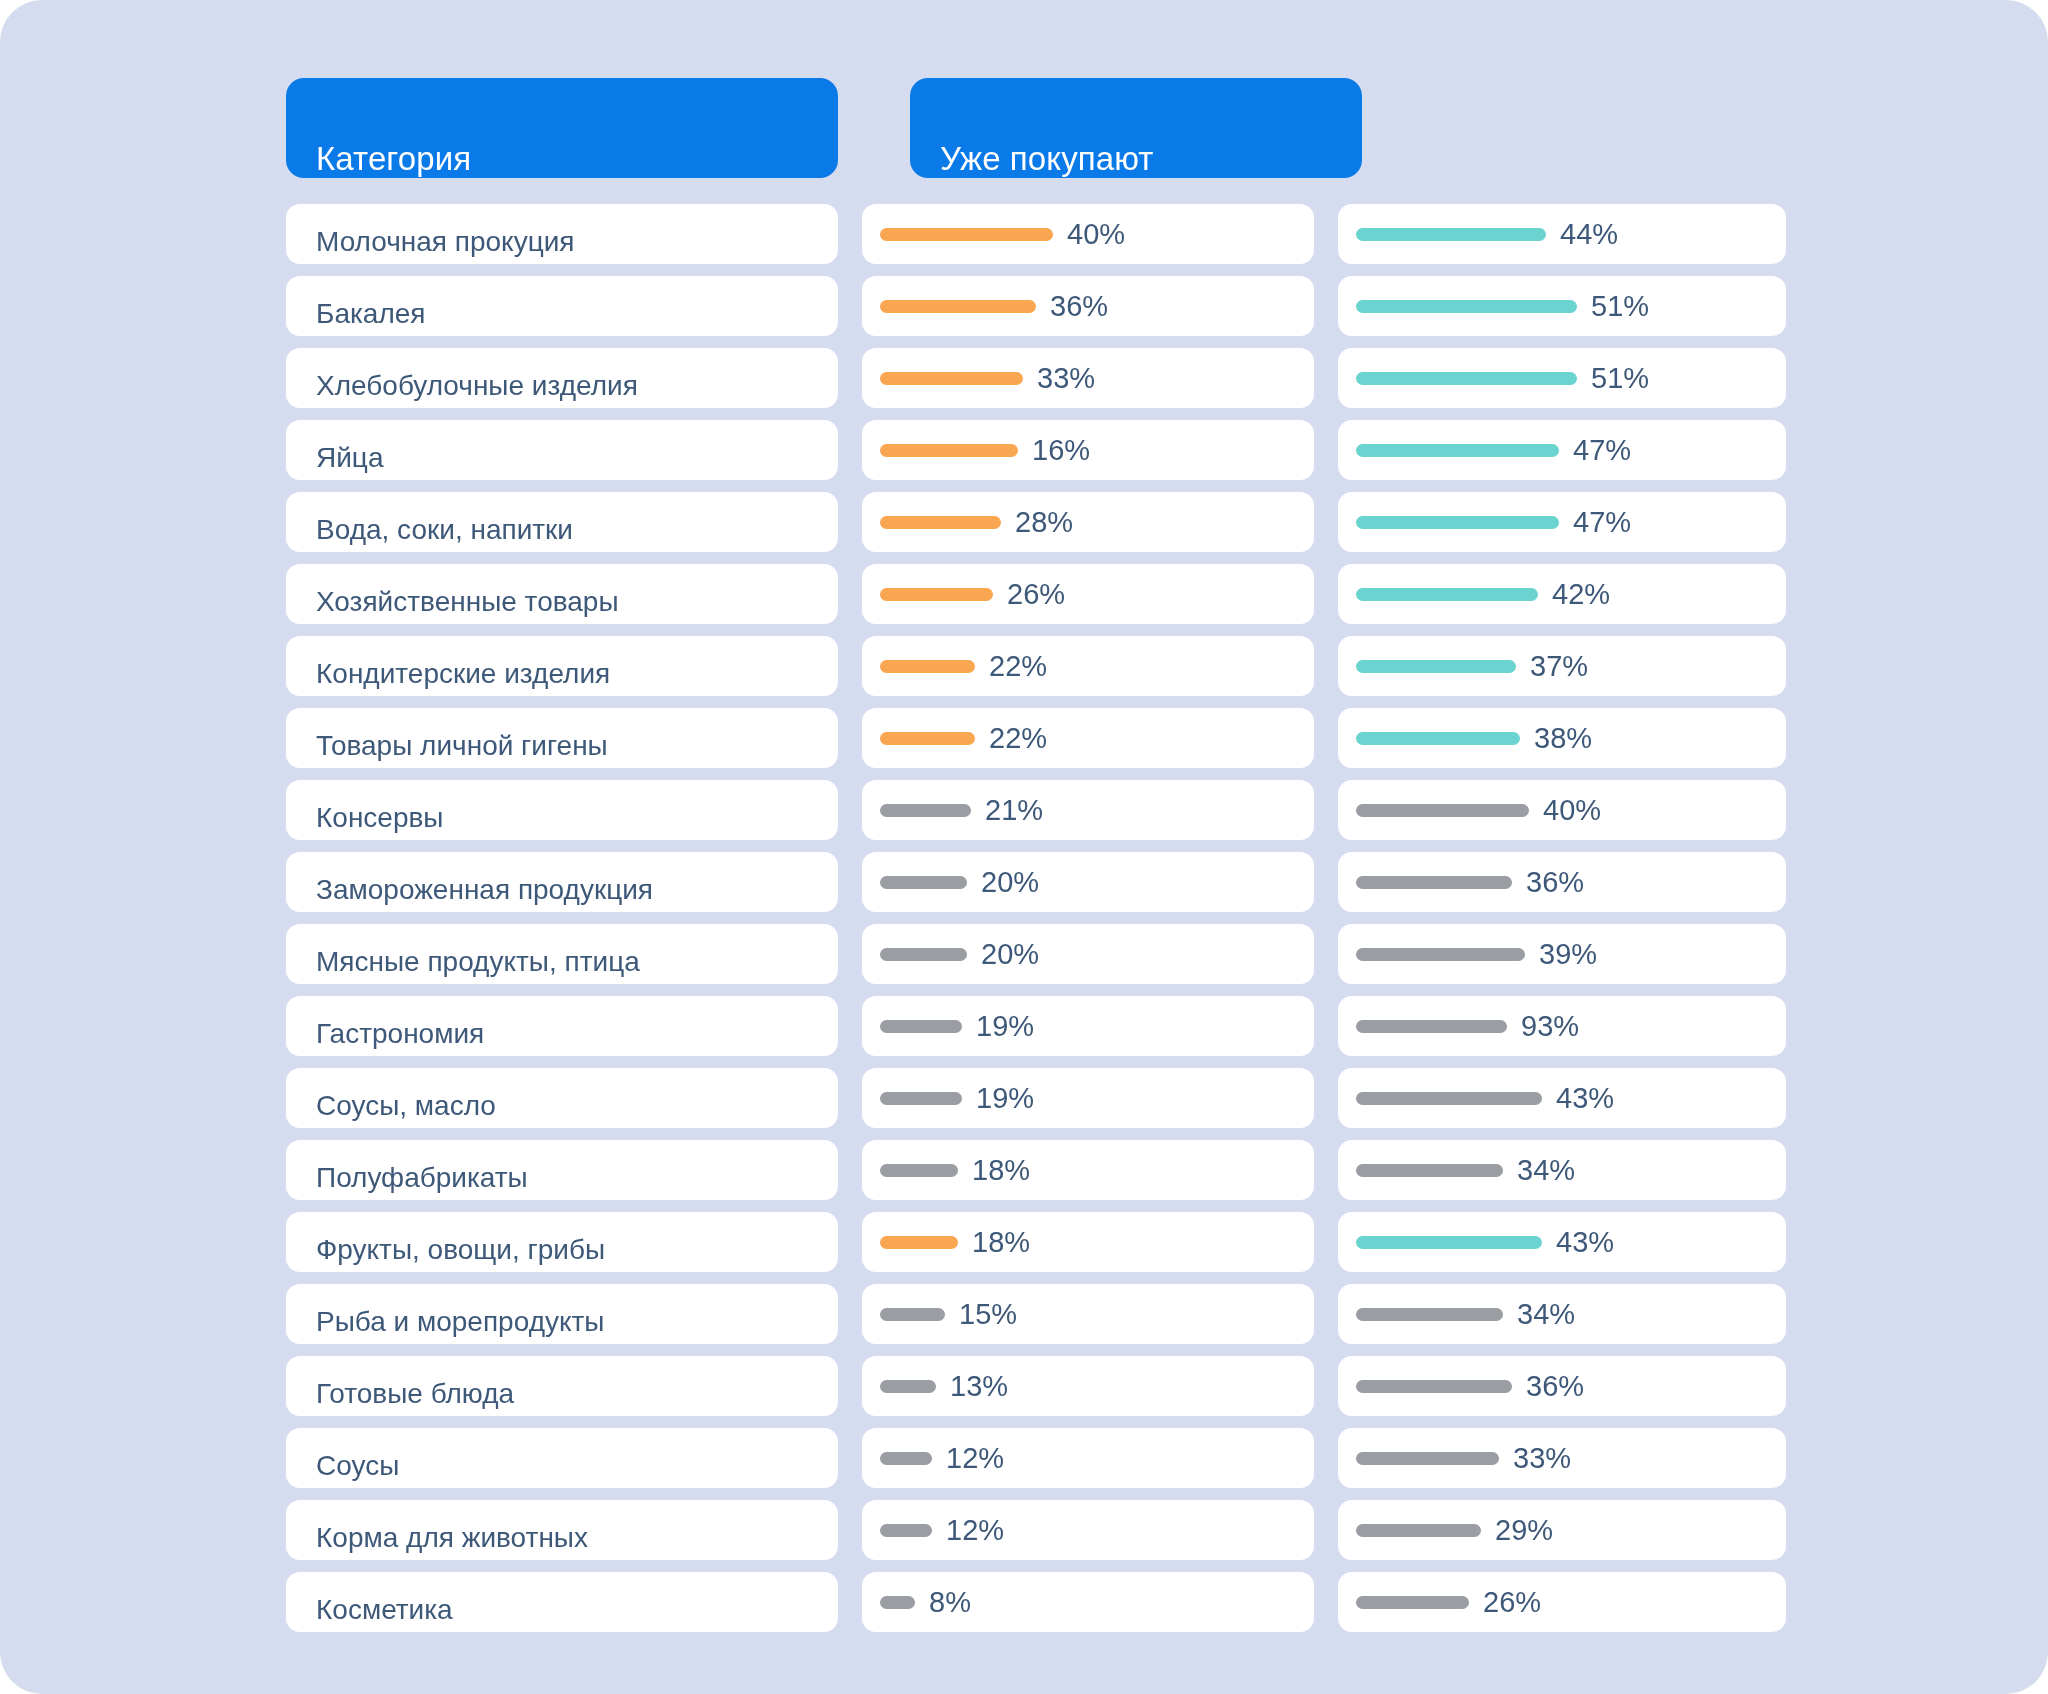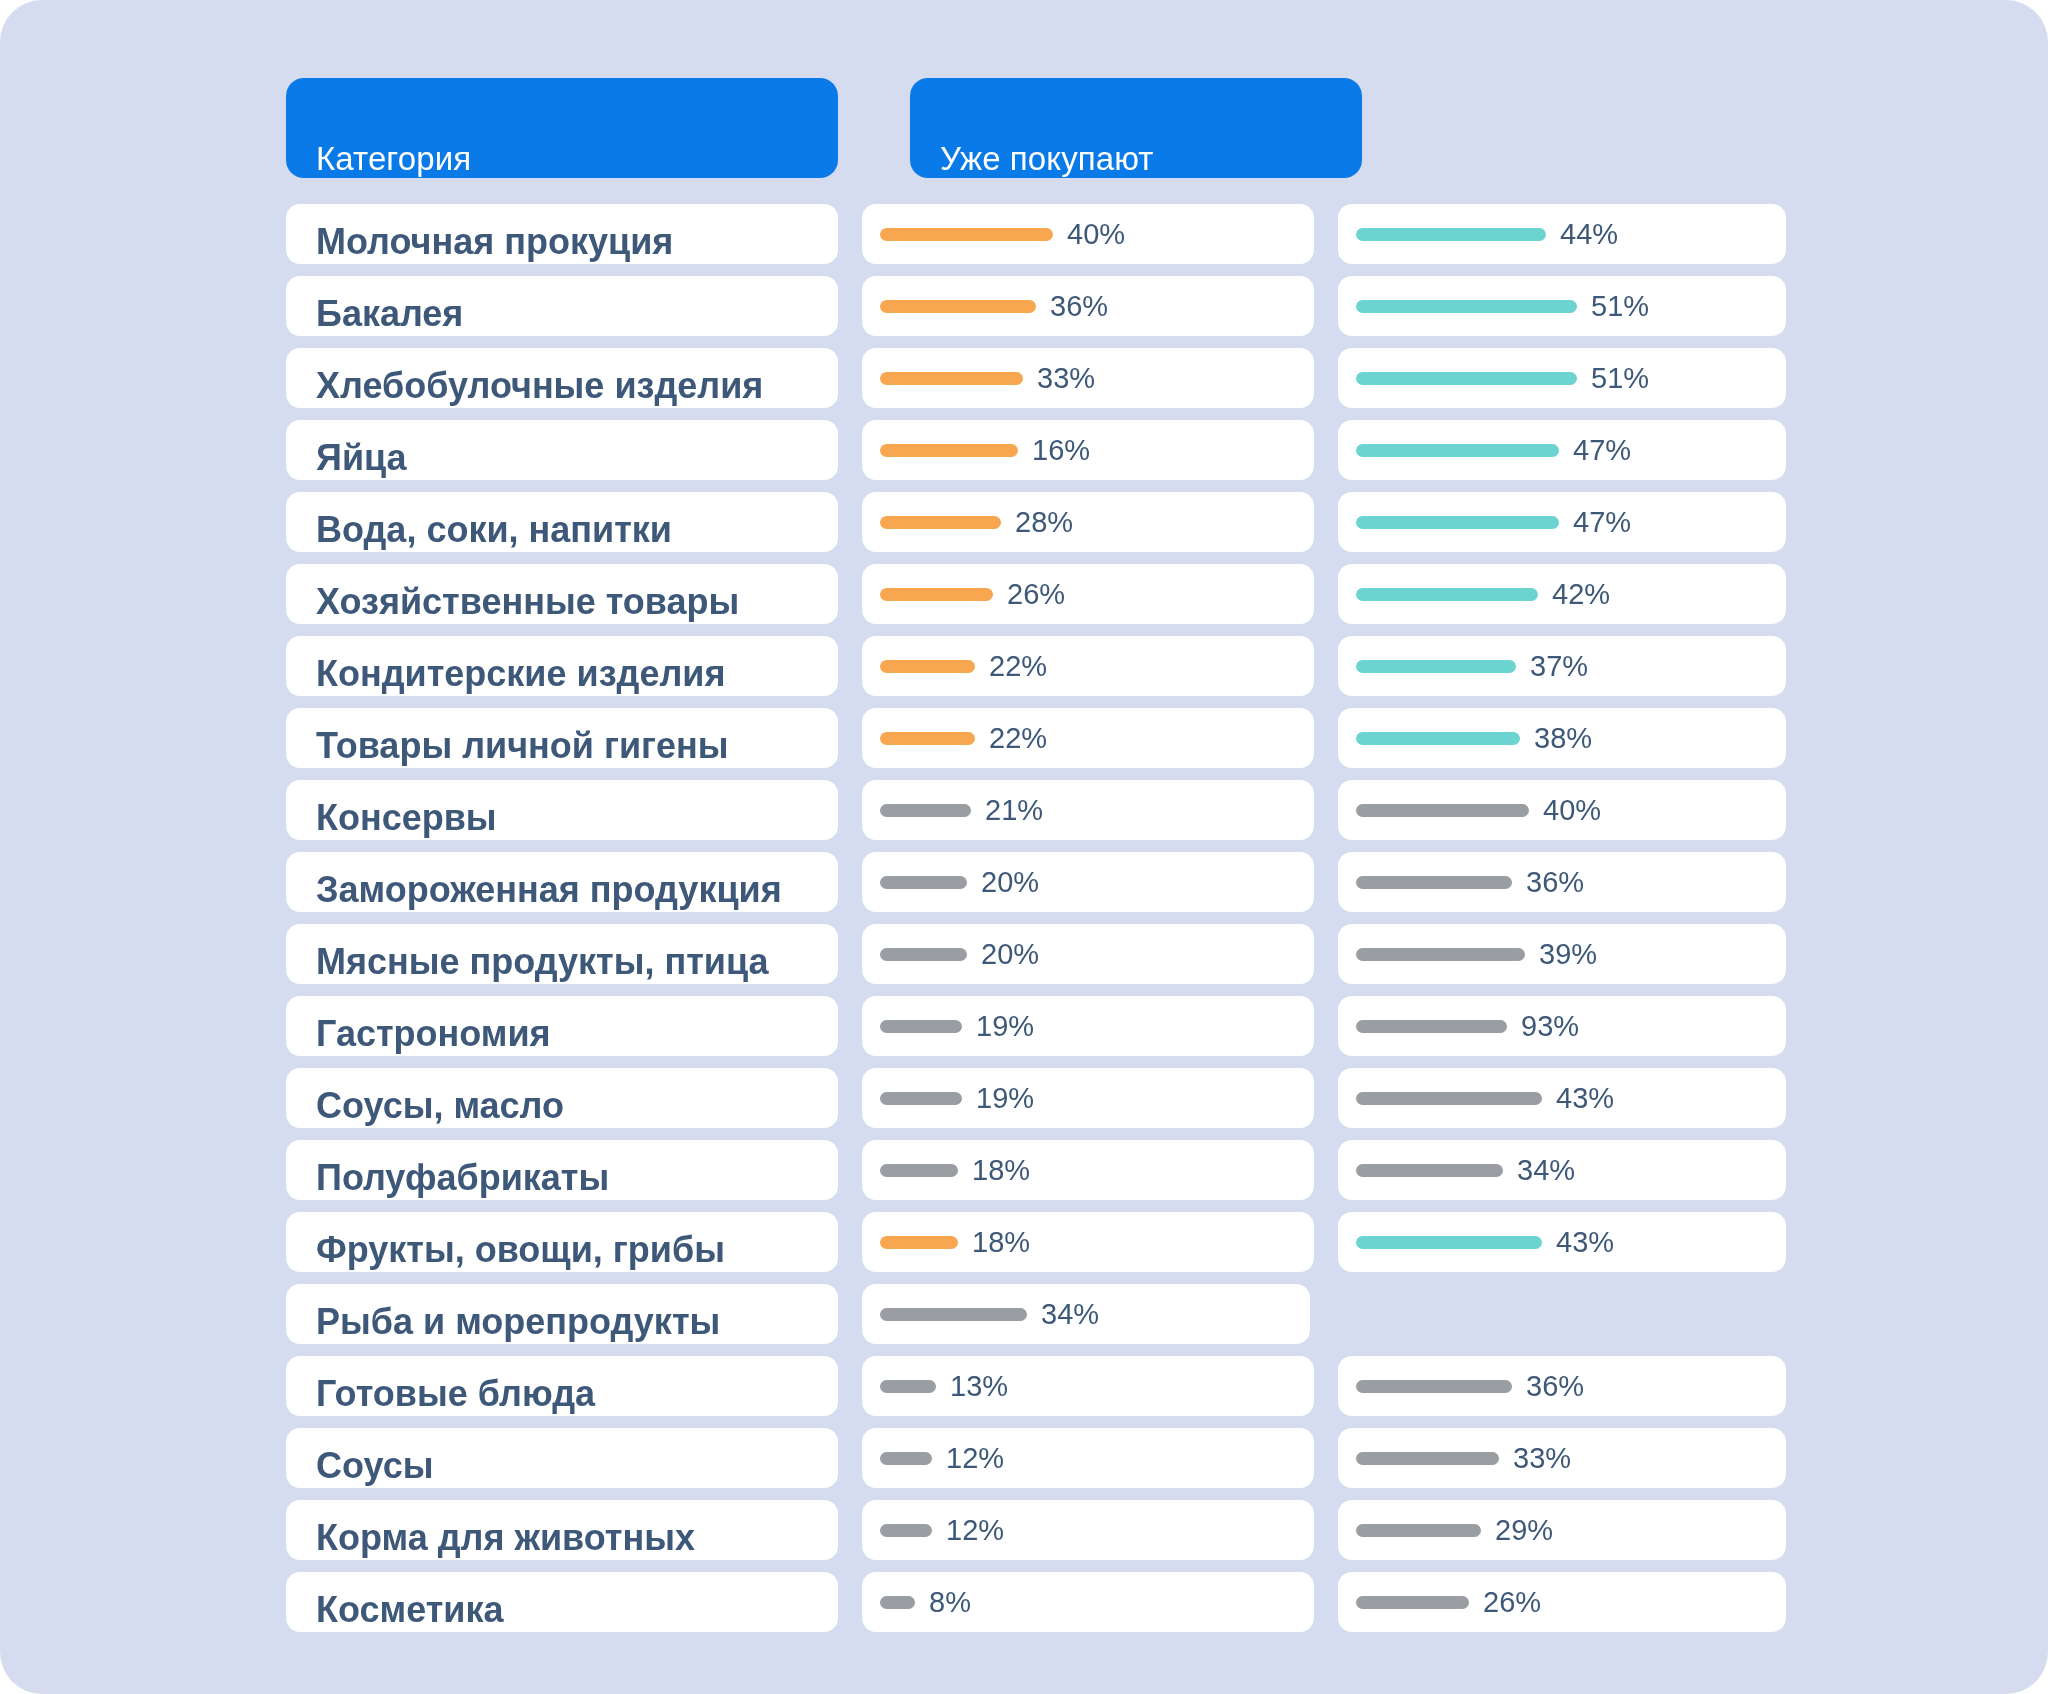--- a/index.html
+++ b/index.html
@@ -60,22 +60,22 @@
     height: 60px;
     display: flex;
     align-items: center;
   }
   .cell-cat   { width: 552px; padding-left: 30px; }
   .cell-buy   { width: 452px; padding-left: 18px; }
   .cell-ready { width: 448px; padding-left: 18px; }
 
   .cat-label {
     color: #3d5878;
-    font-size: 36px;
-    font-weight: 700;
+    font-size: 28px;
+    font-weight: 400;
     white-space: nowrap;
     margin-top: 15px;
   }
 
   .bar-wrap {
     display: flex;
     align-items: center;
     gap: 14px;
   }
   .bar {
@@ -362,20 +362,26 @@
             <div class="bar-wrap">
               <div class="bar teal" style="width: 186px;"></div>
               <span class="pct">43%</span>
             </div>
           </div>
         </div>
         <div class="row">
           <div class="cell cell-cat">
             <span class="cat-label">Рыба и морепродукты</span>
           </div>
+          <div class="cell cell-buy">
+            <div class="bar-wrap">
+              <div class="bar gray" style="width: 65px;"></div>
+              <span class="pct">15%</span>
+            </div>
+          </div>
           <div class="cell cell-ready">
             <div class="bar-wrap">
               <div class="bar gray" style="width: 147px;"></div>
               <span class="pct">34%</span>
             </div>
           </div>
         </div>
         <div class="row">
           <div class="cell cell-cat">
             <span class="cat-label">Готовые блюда</span>

